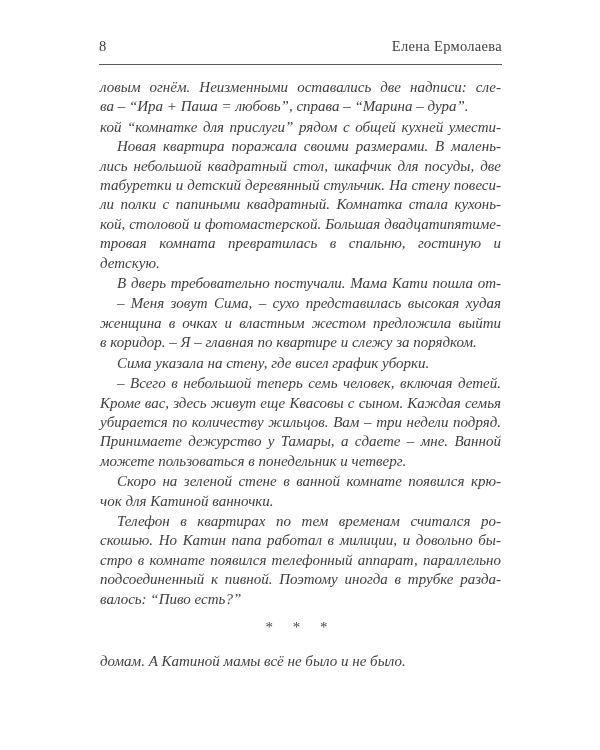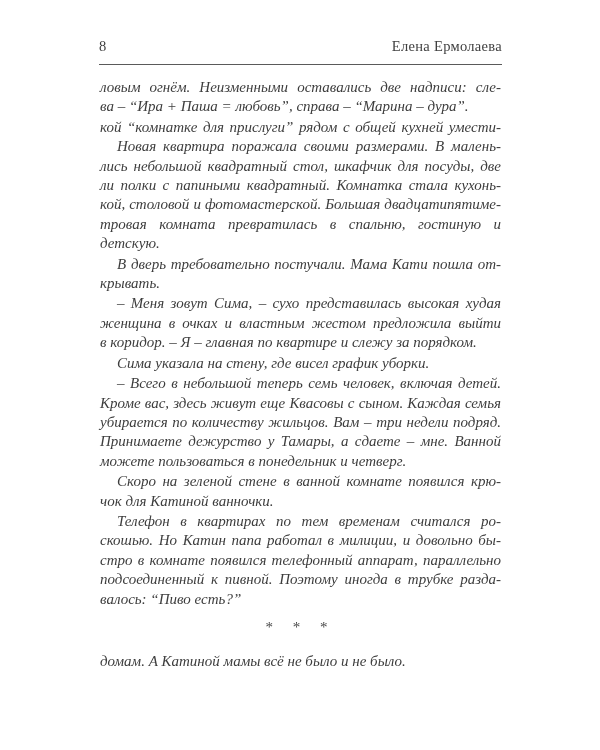--- a/index.html
+++ b/index.html
@@ -69,27 +69,27 @@
   <hr class="header-rule">
   <div class="body-text">
       <div class="paragraph">
         <div class="line">ловым огнём. Неизменными оставались две надписи: сле-</div>
         <div class="line last">ва – “Ира + Паша = любовь”, справа – “Марина – дура”.</div>
       </div>
       <div class="paragraph">
         <div class="line">кой “комнатке для прислуги” рядом с общей кухней умести-</div>
         <div class="line indent">Новая квартира поражала своими размерами. В малень-</div>
         <div class="line">лись небольшой квадратный стол, шкафчик для посуды, две</div>
+        <div class="line">табуретки и детский деревянный стульчик. На стену повеси-</div>
         <div class="line">ли полки с папиными квадратный. Комнатка стала кухонь-</div>
         <div class="line">кой, столовой и фотомастерской. Большая двадцатипятиме-</div>
         <div class="line last">тровая комната превратилась в спальню, гостиную и детскую.</div>
       </div>
       <div class="paragraph">
         <div class="line indent">В дверь требовательно постучали. Мама Кати пошла от-</div>
-        <div class="line last">крывать.</div>
       </div>
       <div class="paragraph">
         <div class="line indent">– Меня зовут Сима, – сухо представилась высокая худая</div>
         <div class="line">женщина в очках и властным жестом предложила выйти</div>
         <div class="line last">в коридор. – Я – главная по квартире и слежу за порядком.</div>
       </div>
       <div class="paragraph">
         <div class="line indent last">Сима указала на стену, где висел график уборки.</div>
       </div>
       <div class="paragraph">

